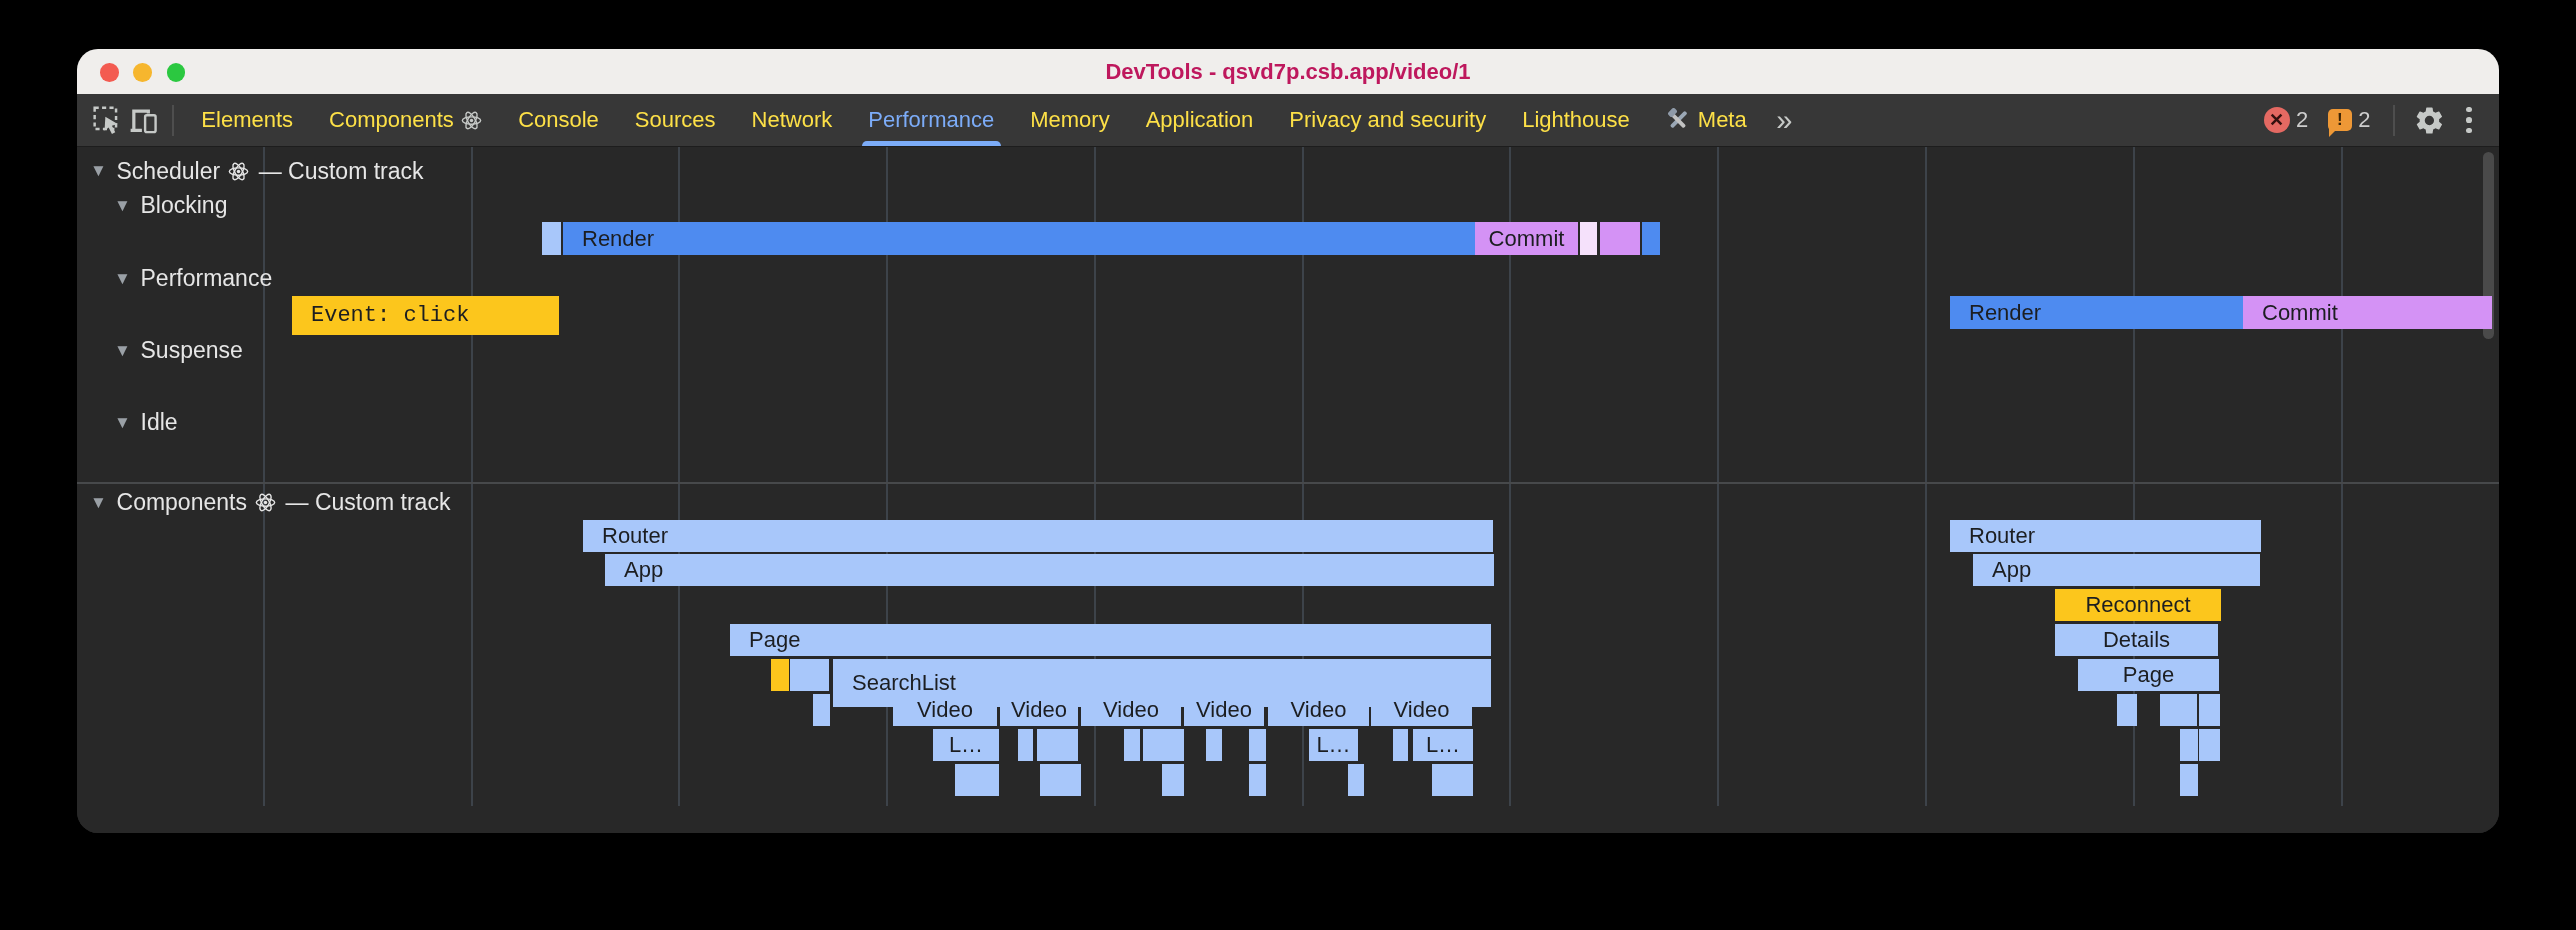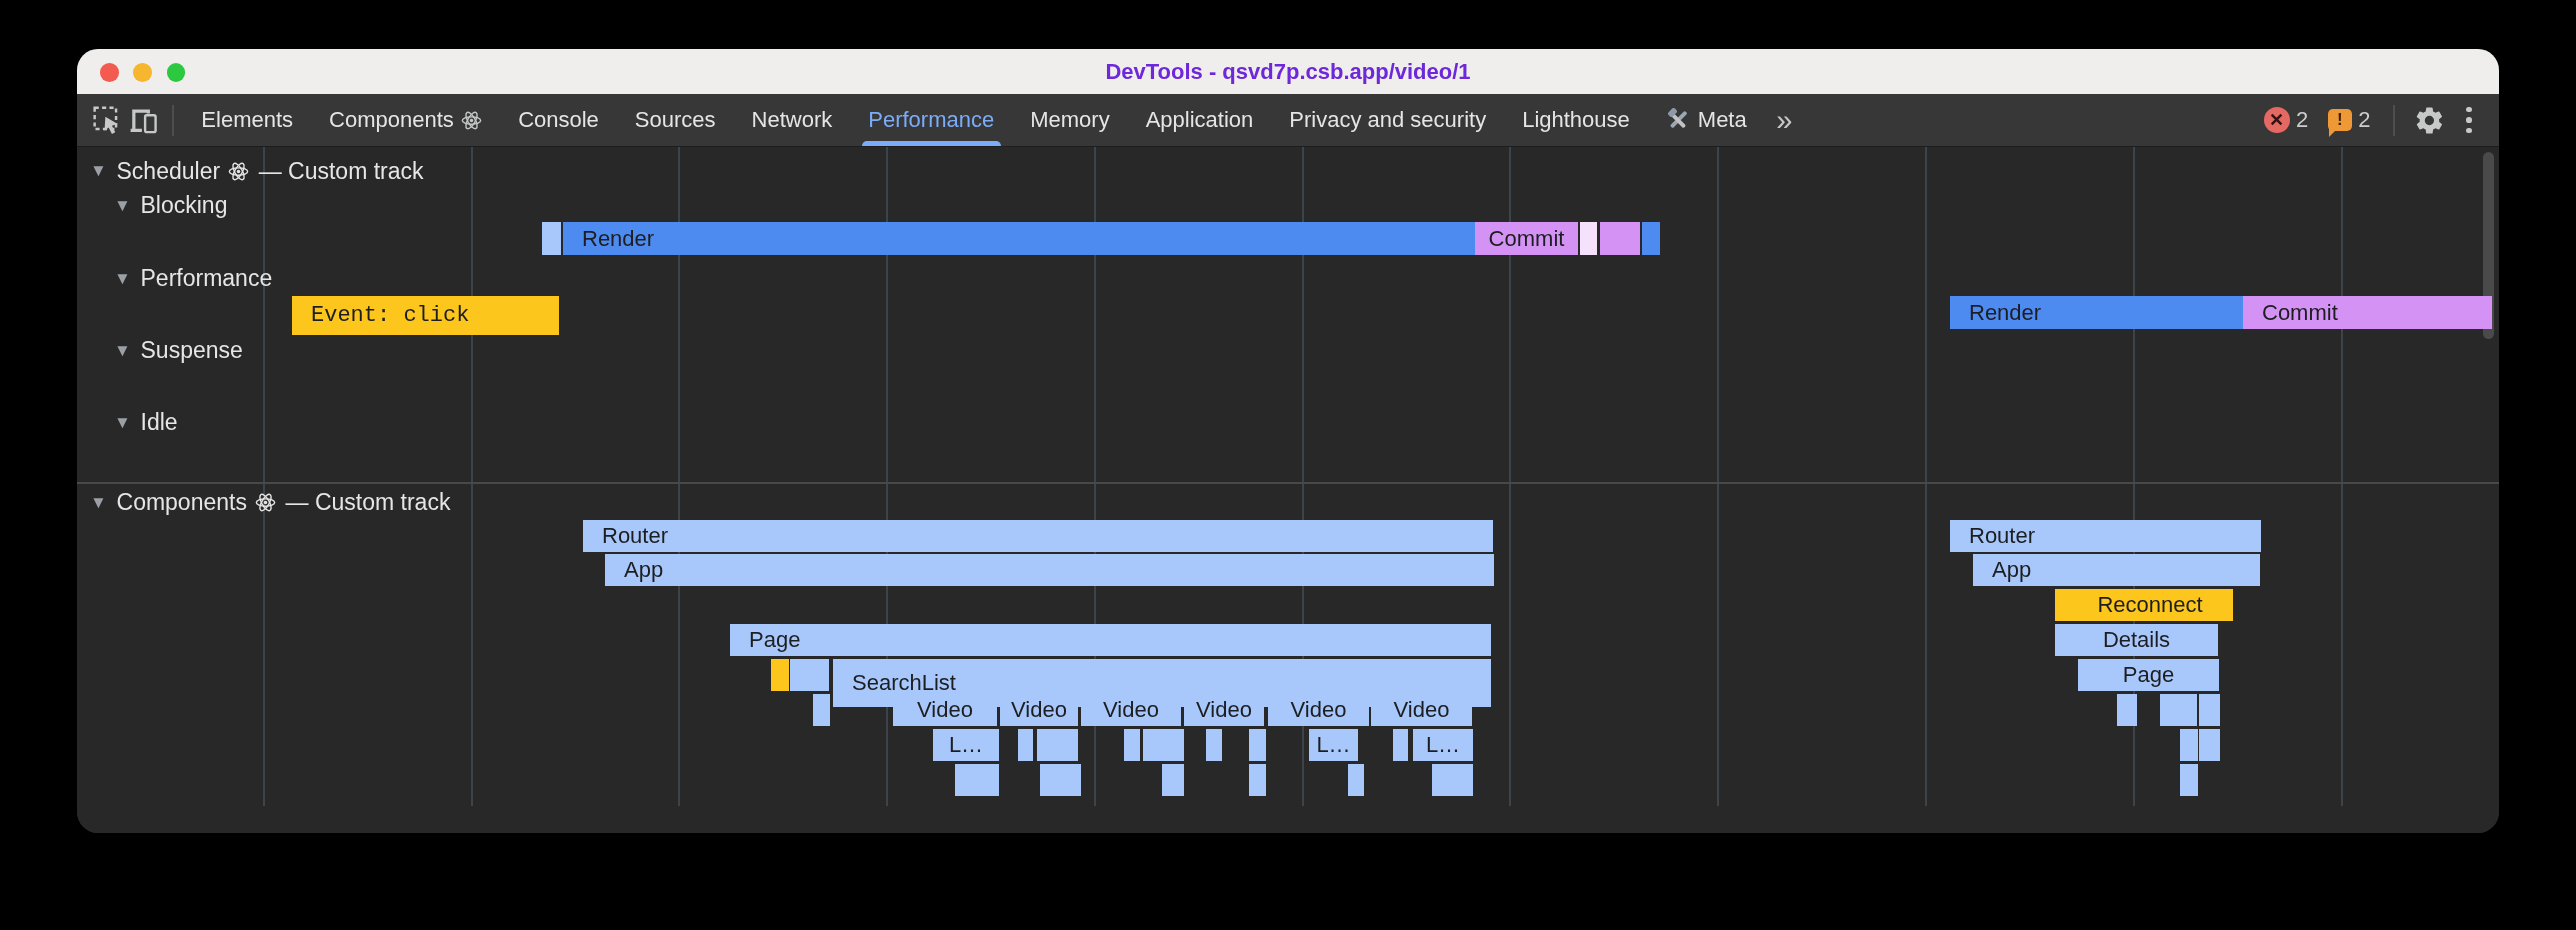--- a/index.html
+++ b/index.html
@@ -7,28 +7,28 @@
   .window{position:absolute;left:77px;top:49px;width:2422px;height:784px;
     border-radius:21px;overflow:hidden;background:#282828;display:flex;flex-direction:column;}
   
   .titlebar{height:45px;background:#f0eeec;position:relative;display:flex;
     align-items:center;justify-content:center;flex:0 0 auto;}
   .traffic{position:absolute;left:23px;top:14px;display:flex;gap:14.6px;}
   .light{width:18.7px;height:18.7px;border-radius:50%;}
   .light.red{background:#f35b51;}
   .light.yellow{background:#f6b62e;}
   .light.green{background:#2bc840;}
-  .wintitle{font-size:22px;font-weight:700;color:#6d28d9;}
+  .wintitle{font-size:22px;font-weight:700;color:#be185d;}
   
   .tabbar{height:52px;background:#373737;border-bottom:1.6px solid #1d1d1d;
     display:flex;align-items:center;flex:0 0 auto;padding:0 16px 0 11.4px;}
   .toolbtn{width:37px;height:42px;display:flex;align-items:center;justify-content:center;flex:0 0 auto;}
   .vsep{width:1.6px;height:31px;background:#4e4e4e;margin:0 9.7px;flex:0 0 auto;}
   .tab{position:relative;height:52px;display:flex;align-items:center;padding:0 18px;
-    font-size:22px;color:#e5e5e5;white-space:nowrap;flex:0 0 auto;}
+    font-size:22px;color:#fde047;white-space:nowrap;flex:0 0 auto;}
   .tab .atom{margin-left:7.3px;}
   .tab.selected{color:#7cacf8;}
   .tab.selected .underline{position:absolute;left:11.4px;right:11.4px;bottom:0;height:4.9px;
     background:#7cacf8;border-radius:4.9px 4.9px 0 0;}
   .overflow-chevron{font-size:29px;color:#c6c9c7;padding:0 11.4px;line-height:1;}
   .rightgroup{margin-left:auto;display:flex;align-items:center;gap:6.5px;}
   .badge{display:flex;align-items:center;gap:6.5px;padding:0 6.5px;}
   .badge .count{font-size:22px;color:#cdcdcd;}
   .erricon{width:26px;height:26px;border-radius:50%;background:#e46962;color:#33110f;
     display:flex;align-items:center;justify-content:center;font-size:18px;font-weight:700;}
@@ -235,21 +235,21 @@
       </div>
       <div class="bar leftpad" style="left: 1873px; top: 373px; width: 292px; height: 32px; background: rgb(168, 199, 250);">
         <span>Router</span>
       </div>
       <div class="bar leftpad" style="left: 528px; top: 407px; width: 870px; height: 32px; background: rgb(168, 199, 250);">
         <span>App</span>
       </div>
       <div class="bar leftpad" style="left: 1896px; top: 407px; width: 268px; height: 32px; background: rgb(168, 199, 250);">
         <span>App</span>
       </div>
-      <div class="bar centered" style="left: 1978px; top: 442px; width: 166px; height: 32px; background: rgb(252, 198, 28); padding-left: 12px;">
+      <div class="bar centered" style="left: 1978px; top: 442px; width: 166px; height: 32px; background: rgb(252, 198, 28);">
         <span>Reconnect</span>
       </div>
       <div class="bar leftpad" style="left: 653px; top: 477px; width: 742px; height: 32px; background: rgb(168, 199, 250);">
         <span>Page</span>
       </div>
       <div class="bar centered" style="left: 1978px; top: 477px; width: 163px; height: 32px; background: rgb(168, 199, 250);">
         <span>Details</span>
       </div>
       <div class="bar " style="left: 694px; top: 512px; width: 18px; height: 32px; background: rgb(252, 198, 28);"></div>
       <div class="bar " style="left: 713px; top: 512px; width: 39px; height: 32px; background: rgb(168, 199, 250);"></div>

